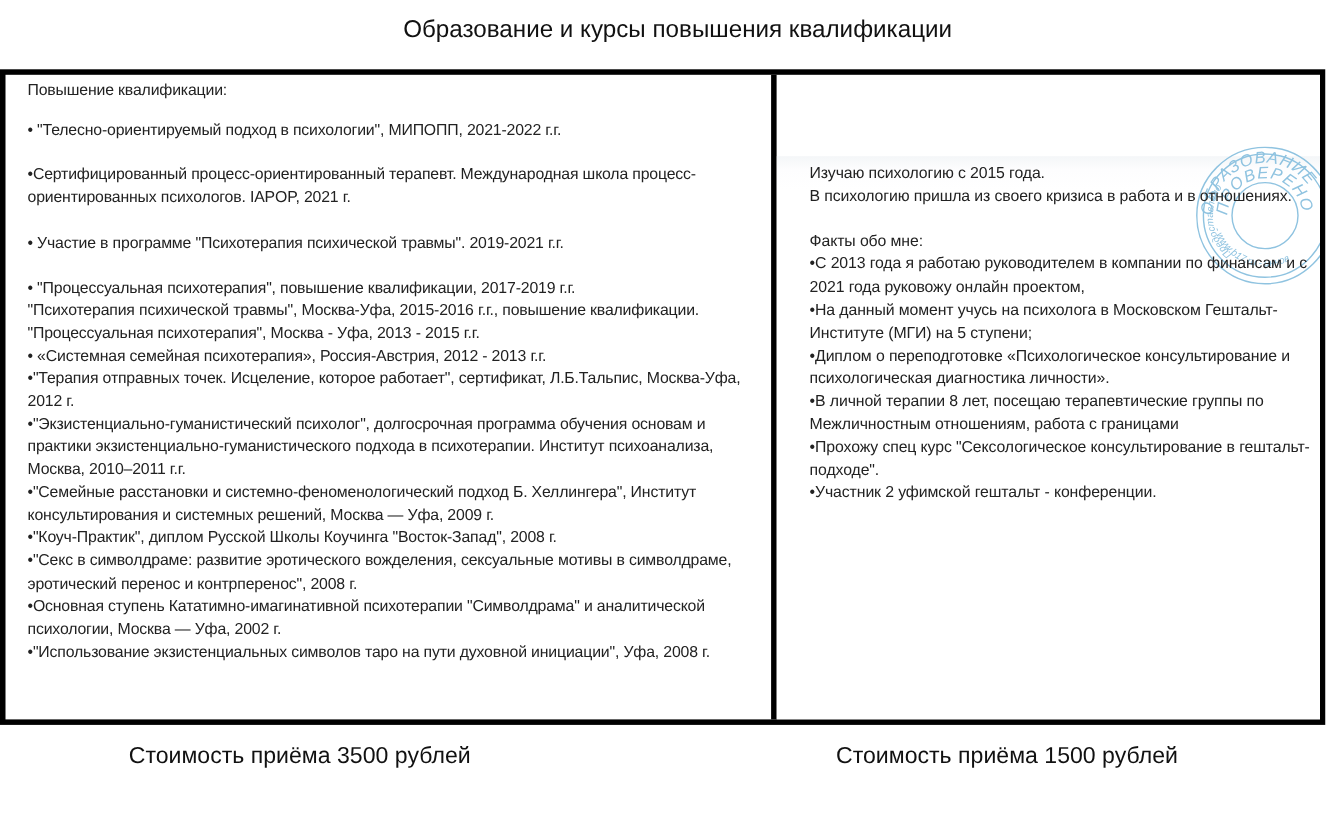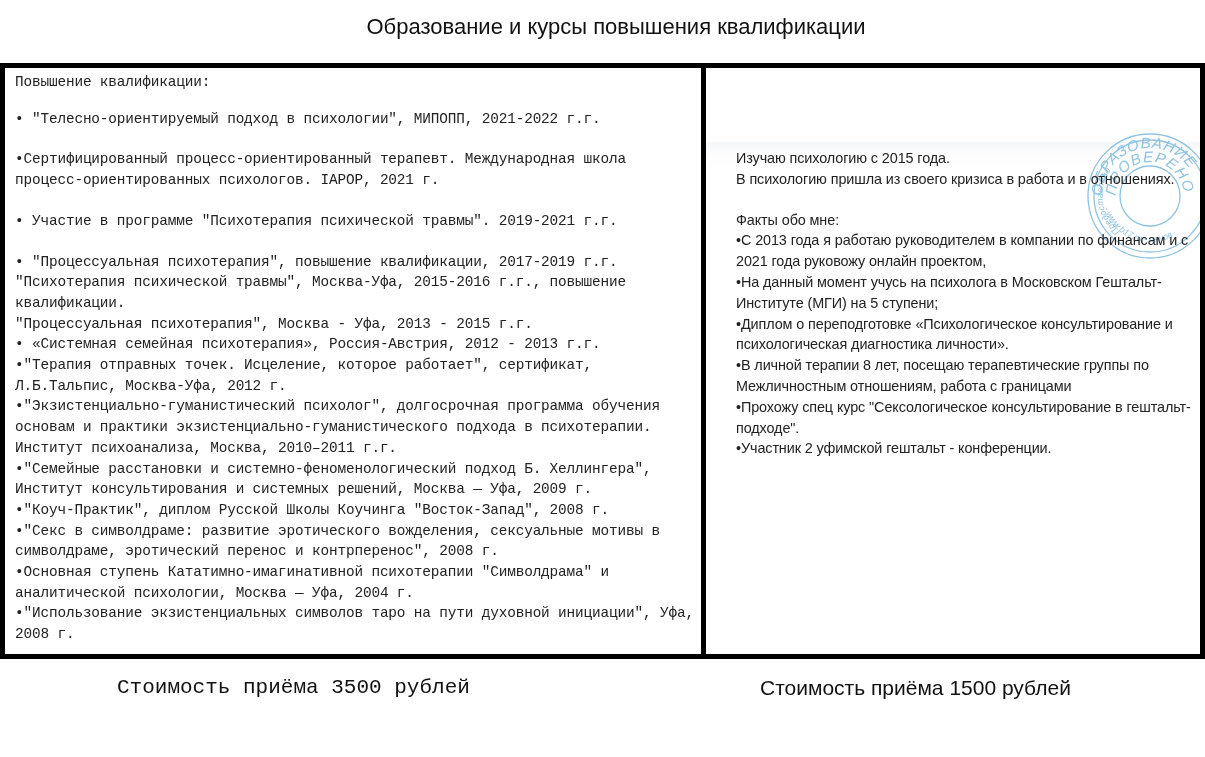--- a/index.html
+++ b/index.html
@@ -7,22 +7,22 @@
   .title {
     position: absolute; left: 0; top: 14px; width: 1232px; text-align: center;
     font-family: "Liberation Sans", sans-serif; font-size: 22px; color: #111;
   }
   .frame {
     position: absolute; left: 0; top: 63px; width: 1195px; height: 586px;
     border: 5px solid #000; display: flex;
   }
   .col-left {
     width: 701px; height: 100%; border-right: 5px solid #000; box-sizing: border-box;
-    padding: 4px 0 0 10px; position: relative;
-    font-family: Liberation Mono, monospace; font-size: 14.4px; line-height: 20.7px; color: #222;
+    padding: 4px 0 0 20px; position: relative;
+    font-family: Liberation Sans, sans-serif; font-size: 14.4px; line-height: 20.7px; color: #222;
     letter-spacing: -0.15px;
   }
   .col-right {
     flex: 1; height: 100%; position: relative; overflow: hidden;
   }
   .col-right .panel {
     position: absolute; left: 0; top: 74px; right: 0; bottom: 0;
     background: linear-gradient(#f4f6f8 0px, #fdfdfe 12px, #ffffff 30px);
   }
   .col-right .text {
@@ -33,21 +33,21 @@
   }
   p { margin: 0; }
   .gap { height: 16px; }
   .gap-lg { height: 20px; }
   .stamp {
     position: absolute; left: 374px; top: 58px; width: 140px; height: 140px;
   }
   .price {
     position: absolute; top: 676px; font-family: "Liberation Sans", sans-serif; font-size: 21px; color: #111;
   }
-  .price-left { left: 117px; font-family: Liberation Mono, monospace; }
+  .price-left { left: 117px; }
   .price-right { left: 760px; }
 </style>
 </head>
 <body>
 
 <div class="title">Образование и курсы повышения квалификации</div>
 
 <div class="frame">
   <div class="col-left">
     <p>Повышение квалификации:</p>
@@ -60,21 +60,21 @@
     <div class="gap-lg"></div>
     <p>• "Процессуальная психотерапия", повышение квалификации, 2017-2019 г.г.</p>
     <p>"Психотерапия психической травмы", Москва-Уфа, 2015-2016 г.г., повышение квалификации.</p>
     <p>"Процессуальная психотерапия", Москва - Уфа, 2013 - 2015 г.г.</p>
     <p>• «Системная семейная психотерапия», Россия-Австрия, 2012 - 2013 г.г.</p>
     <p>•"Терапия отправных точек. Исцеление, которое работает", сертификат, Л.Б.Тальпис, Москва-Уфа, 2012 г.</p>
     <p>•"Экзистенциально-гуманистический психолог", долгосрочная программа обучения основам и практики экзистенциально-гуманистического подхода в психотерапии. Институт психоанализа, Москва, 2010–2011 г.г.</p>
     <p>•"Семейные расстановки и системно-феноменологический подход Б. Хеллингера", Институт консультирования и системных решений, Москва — Уфа, 2009 г.</p>
     <p>•"Коуч-Практик", диплом Русской Школы Коучинга "Восток-Запад", 2008 г.</p>
     <p>•"Секс в символдраме: развитие эротического вожделения, сексуальные мотивы в символдраме, эротический перенос и контрперенос", 2008 г.</p>
-    <p>•Основная ступень Кататимно-имагинативной психотерапии "Символдрама" и аналитической психологии, Москва — Уфа, 2004 г.</p>
+    <p>•Основная ступень Кататимно-имагинативной психотерапии "Символдрама" и аналитической психологии, Москва — Уфа, 2002 г.</p>
     <p>•"Использование экзистенциальных символов таро на пути духовной инициации", Уфа, 2008 г.</p>
   </div>
 
   <div class="col-right">
     <div class="panel"></div>
 
     <svg class="stamp" viewBox="0 0 140 140">
       <defs>
         <path id="arcTop" d="M 22 70 A 48 48 0 0 1 118 70"></path>
         <path id="arcBottom" d="M 24 82 A 48 48 0 0 0 116 82"></path>

